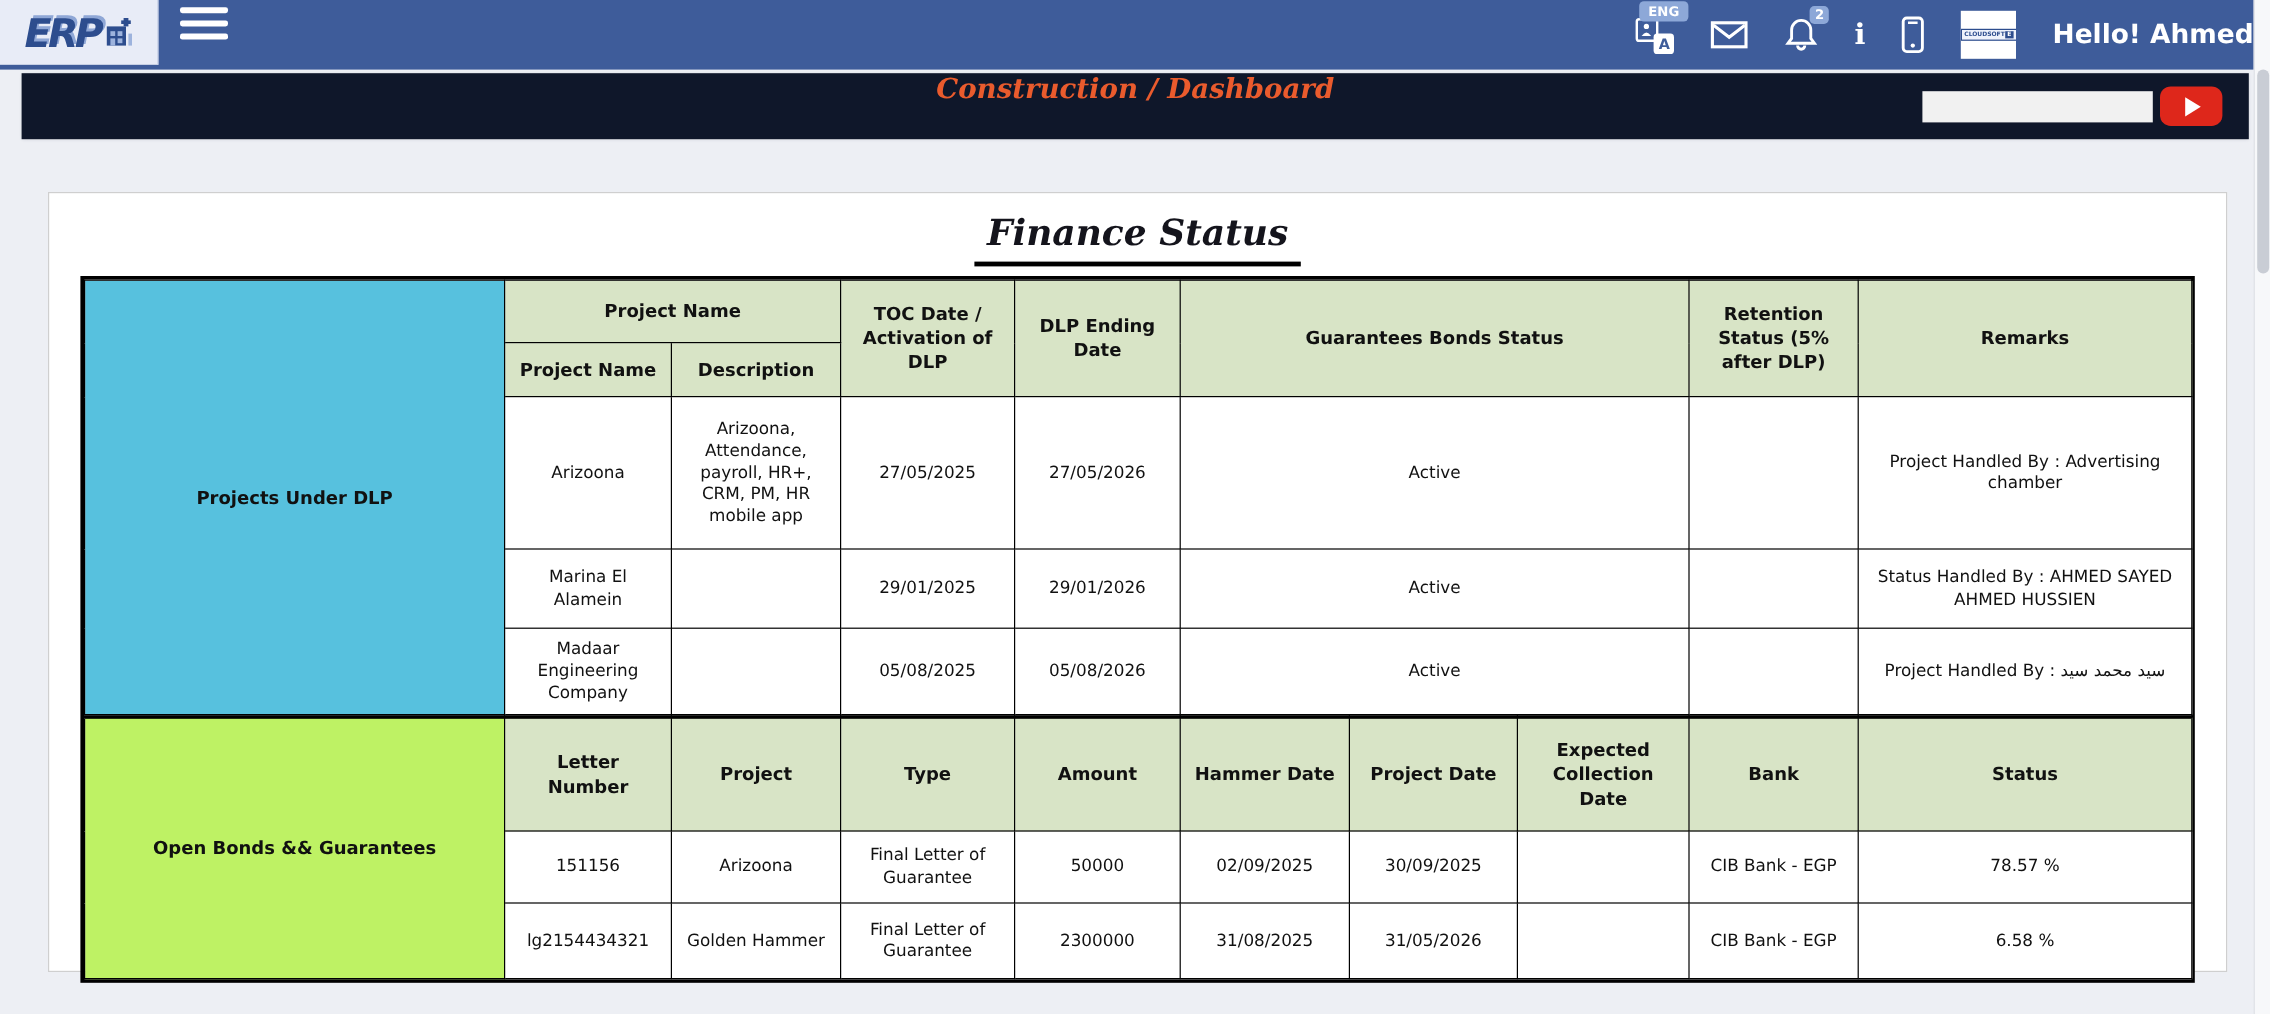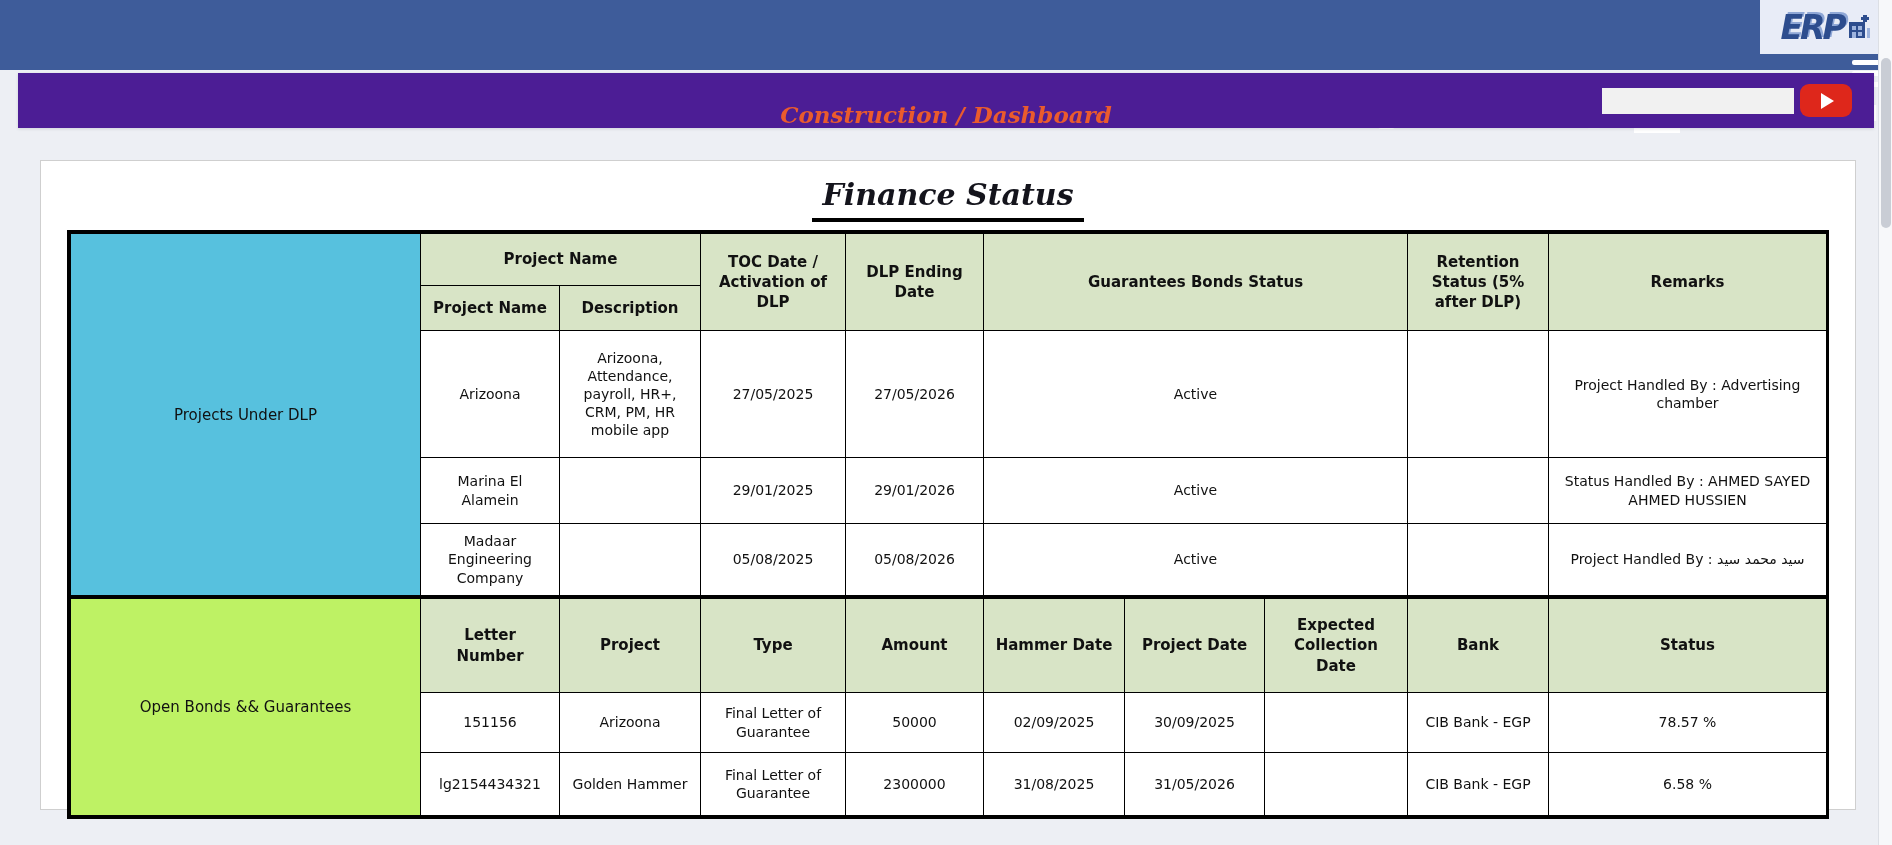--- a/index.html
+++ b/index.html
@@ -6,25 +6,24 @@
   html,body { width: 1892px; height: 845px; }
   body {
     font-family: "DejaVu Sans", "Liberation Sans", sans-serif;
     background: #edeff4;
     overflow: hidden;
     position: relative;
   }
 
   
   .navbar {
-    height: 70px; width: 100%;
+    height: 58px; width: 100%;
     background: #3e5c9a;
-    display: flex; align-items: flex-end;
+    display: flex; align-items: flex-start;
     position: relative;
-    flex-direction: column;
   }
   .logo-box {
     width: 132px; height: 54px;
     background: #e8ecf7;
     display: flex; align-items: center; justify-content: center;
     gap: 3px; flex: 0 0 auto;
     border-right: 1px solid #c9d2e8;
   }
   .logo-text {
     font-size: 33px; font-weight: bold; font-style: italic;
@@ -37,21 +36,21 @@
   .nav-right {
     margin-left: auto; display: flex; align-items: center;
     gap: 30px; padding-right: 14px; height: 100%;
   }
   .nav-icon { position: relative; display: flex; align-items: center; justify-content: center; cursor: pointer; color: #fff; }
   .badge {
     position: absolute; background: #8da8d8; color: #fff;
     font-size: 11px; font-weight: bold; border-radius: 4px;
     padding: 1px 4px; line-height: 13px;
   }
-  .badge.eng { top: -12px; right: -12px; padding: 2px 20px; }
+  .badge.eng { top: -12px; right: -12px; padding: 2px 8px; }
   .badge.count { top: -9px; right: -9px; min-width: 16px; text-align: center; }
   .translate-wrap { position: relative; width: 32px; height: 32px; }
   .translate-outline {
     position: absolute; left: 0; top: 2px; width: 19px; height: 20px;
     border: 2px solid #fff; border-radius: 3px;
   }
   .translate-a {
     position: absolute; right: 0; bottom: 0; width: 17px; height: 17px;
     background: #fff; border-radius: 3px;
     color: #3e5c9a; font-weight: bold; font-size: 12px;
@@ -66,22 +65,22 @@
   .avatar-pill {
     font-size: 5px; color: #2d4d8e; border: 1px solid #2d4d8e;
     padding: 1px 2px; white-space: nowrap; font-weight: bold;
     background: #eef2fb;
   }
   .avatar-pill b { background:#2d4d8e; color:#fff; padding: 0 2px; }
   .greeting { color: #fff; font-weight: bold; font-size: 22px; white-space: nowrap; }
 
   
   .crumb-bar {
-    margin: 3px 18px 0 18px; height: 55px; background: #4c1d95;
-    position: relative; display: flex; align-items: flex-end; justify-content: center;
+    margin: 3px 18px 0 18px; height: 55px; background: #0f172a;
+    position: relative; display: flex; align-items: flex-start; justify-content: center;
     box-shadow: 0 1px 3px rgba(40,50,70,.14);
   }
   .crumb-text {
     font-family: "DejaVu Serif", "Liberation Serif", serif;
     font-style: italic; font-weight: bold;
     font-size: 23px; color: #ea5b2d;
   }
   .crumb-actions { position: absolute; right: 22px; top: 0; height: 100%; display: flex; align-items: center; gap: 6px; }
   .crumb-search {
     width: 192px; height: 26px; background: #f1f1f1; border: none; outline: none;
@@ -109,21 +108,21 @@
     border-bottom: 4px solid #000;
     padding: 0 10px 6px 10px;
   }
 
   
   .table-wrap { width: 1762px; margin: 8px auto 0 auto; border: 3px solid #000; }
   table.ftable { border-collapse: collapse; table-layout: fixed; width: 100%; }
   table.ftable td, table.ftable th { border: 1px solid #000; text-align: center; vertical-align: middle; padding: 3px 8px; color: #111; }
   table.ftable th { background: #d8e4c6; font-size: 15px; font-weight: bold; line-height: 1.35; }
   table.ftable td.data { background: #fff; font-size: 14px; font-weight: normal; line-height: 1.3; }
-  td.side { font-weight: normal; font-size: 15px; color: #fff; }
+  td.side { font-weight: bold; font-size: 15px; color: #fff; }
   td.side.cyan { background: #57c1de; }
   td.side.gray { background: #bef264; }
   table.bonds { border-top: 3px solid #000; }
 </style>
 </head>
 <body>
 
 <div class="navbar">
   <div class="logo-box">
     <span class="logo-text">ERP</span>

